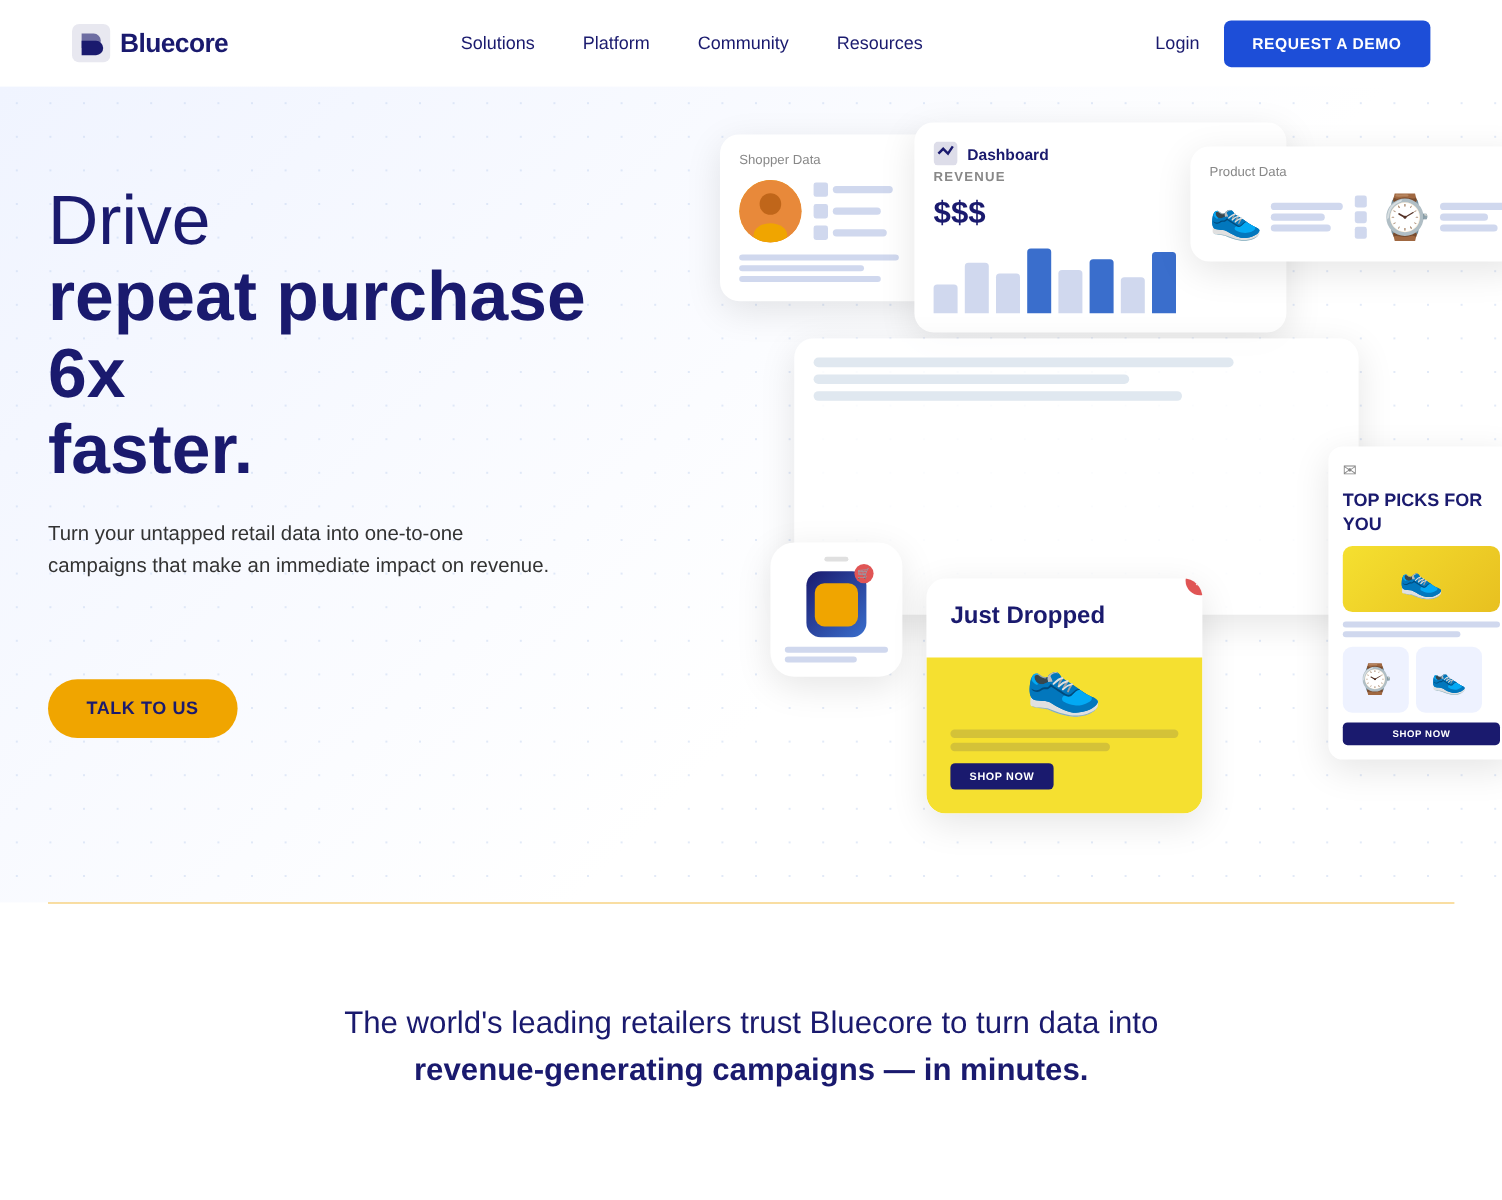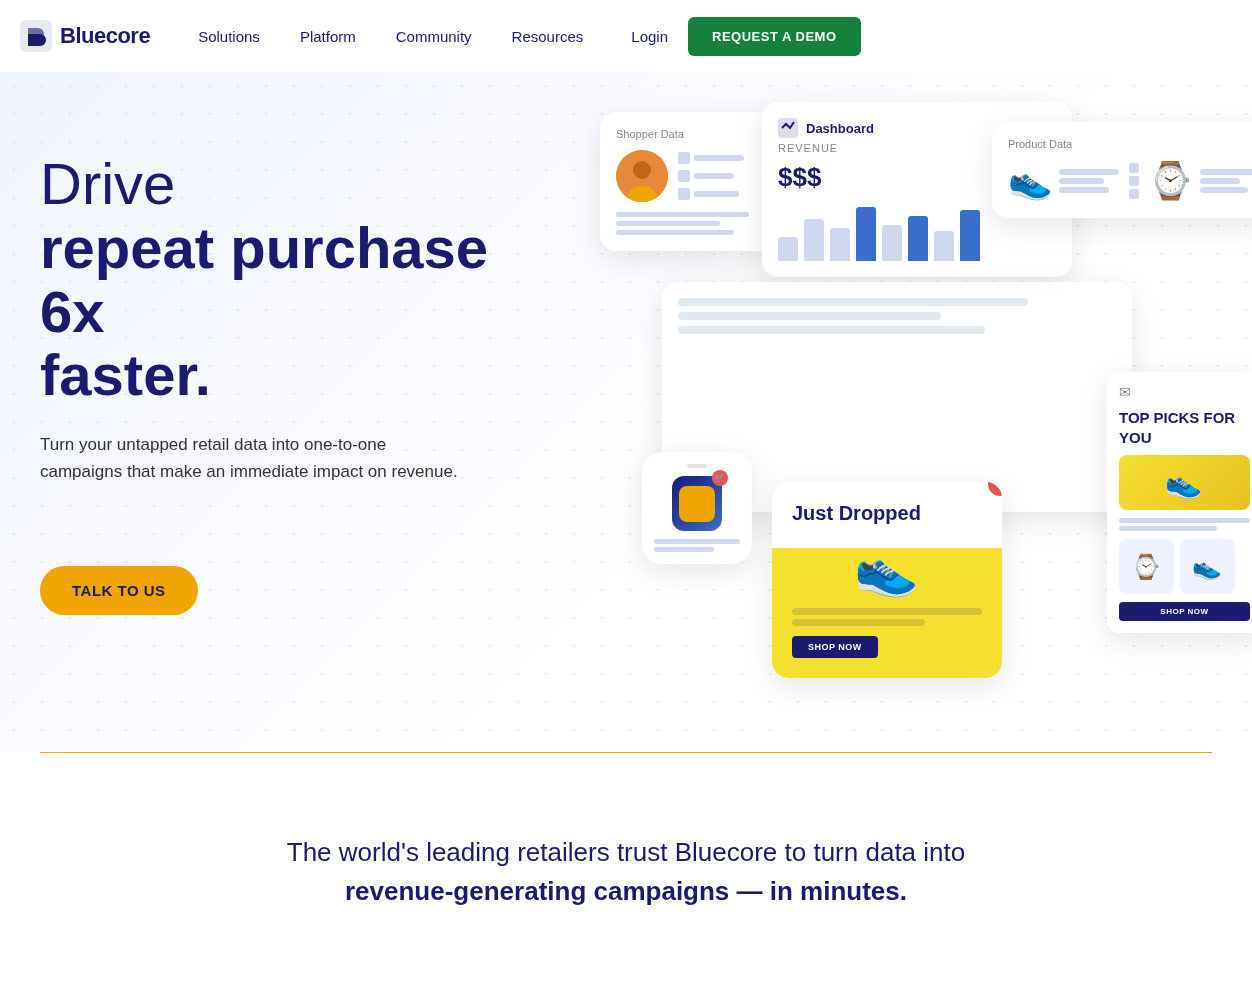--- a/index.html
+++ b/index.html
@@ -1,32 +1,32 @@
 <!DOCTYPE html>
 <html><head>
   <meta charset="utf-8">
   <style>
     * { margin: 0; padding: 0; box-sizing: border-box; }
     body { font-family: -apple-system, BlinkMacSystemFont, 'Segoe UI', sans-serif; background: #fff; overflow-x: hidden; }
 
     
     nav {
-      display: flex; align-items: center; justify-content: flex-start;
-      padding: 0 20px; height: 72px; background: #fff;
-      position: relative; z-index: 10; gap: 48px;
+      display: flex; align-items: center; justify-content: space-between;
+      padding: 0 60px; height: 72px; background: #fff;
+      position: relative; z-index: 10;
     }
     .nav-logo { display: flex; align-items: center; gap: 8px; text-decoration: none; }
     .nav-logo-icon { width: 32px; height: 32px; }
     .nav-logo-text { font-size: 22px; font-weight: 700; color: #1a1a6e; letter-spacing: -0.5px; }
     .nav-links { display: flex; gap: 40px; }
     .nav-links a { text-decoration: none; color: #1a1a6e; font-size: 15px; font-weight: 500; }
     .nav-actions { display: flex; align-items: center; gap: 20px; }
     .nav-login { text-decoration: none; color: #1a1a6e; font-size: 15px; font-weight: 500; }
     .nav-cta {
-      background: #15803d; color: #fff; padding: 12px 24px;
+      background: #1d4ed8; color: #fff; padding: 12px 24px;
       border-radius: 6px; text-decoration: none; font-size: 13px;
       font-weight: 700; letter-spacing: 0.5px;
     }
 
     
     .hero {
       position: relative; display: flex; align-items: flex-start;
       padding: 60px 40px 80px; min-height: 680px; overflow: hidden;
       background: linear-gradient(135deg, #f0f4ff 0%, #fff 60%);
     }
@@ -77,21 +77,21 @@
     .icon-sq { width: 12px; height: 12px; border-radius: 2px; background: #d0d8ee; }
     .icon-bar { height: 6px; border-radius: 3px; background: #d0d8ee; }
     .card-shopper-bars { margin-top: 10px; display: flex; flex-direction: column; gap: 4px; }
 
     
     .card-dashboard {
       width: 310px; left: 190px; top: 0; padding: 16px;
     }
     .card-db-header { display: flex; align-items: center; gap: 8px; margin-bottom: 4px; }
     .card-db-title { font-size: 13px; font-weight: 600; color: #1a1a6e; text-align: center; }
-    .card-db-subtitle { font-size: 11px; font-weight: 400; color: #888; letter-spacing: 1px; margin-bottom: 8px; }
+    .card-db-subtitle { font-size: 11px; font-weight: 700; color: #888; letter-spacing: 1px; margin-bottom: 8px; }
     .card-db-revenue { font-size: 26px; font-weight: 800; color: #1a1a6e; margin-bottom: 8px; }
     .card-db-chart { display: flex; gap: 6px; align-items: flex-end; height: 60px; }
     .chart-bar { background: #d0d8ee; border-radius: 3px 3px 0 0; width: 20px; }
 
     
     .card-product {
       width: 280px; right: 0; top: 20px; padding: 16px;
     }
     .card-prod-title { font-size: 11px; color: #888; margin-bottom: 10px; }
     .prod-items { display: flex; gap: 10px; }

